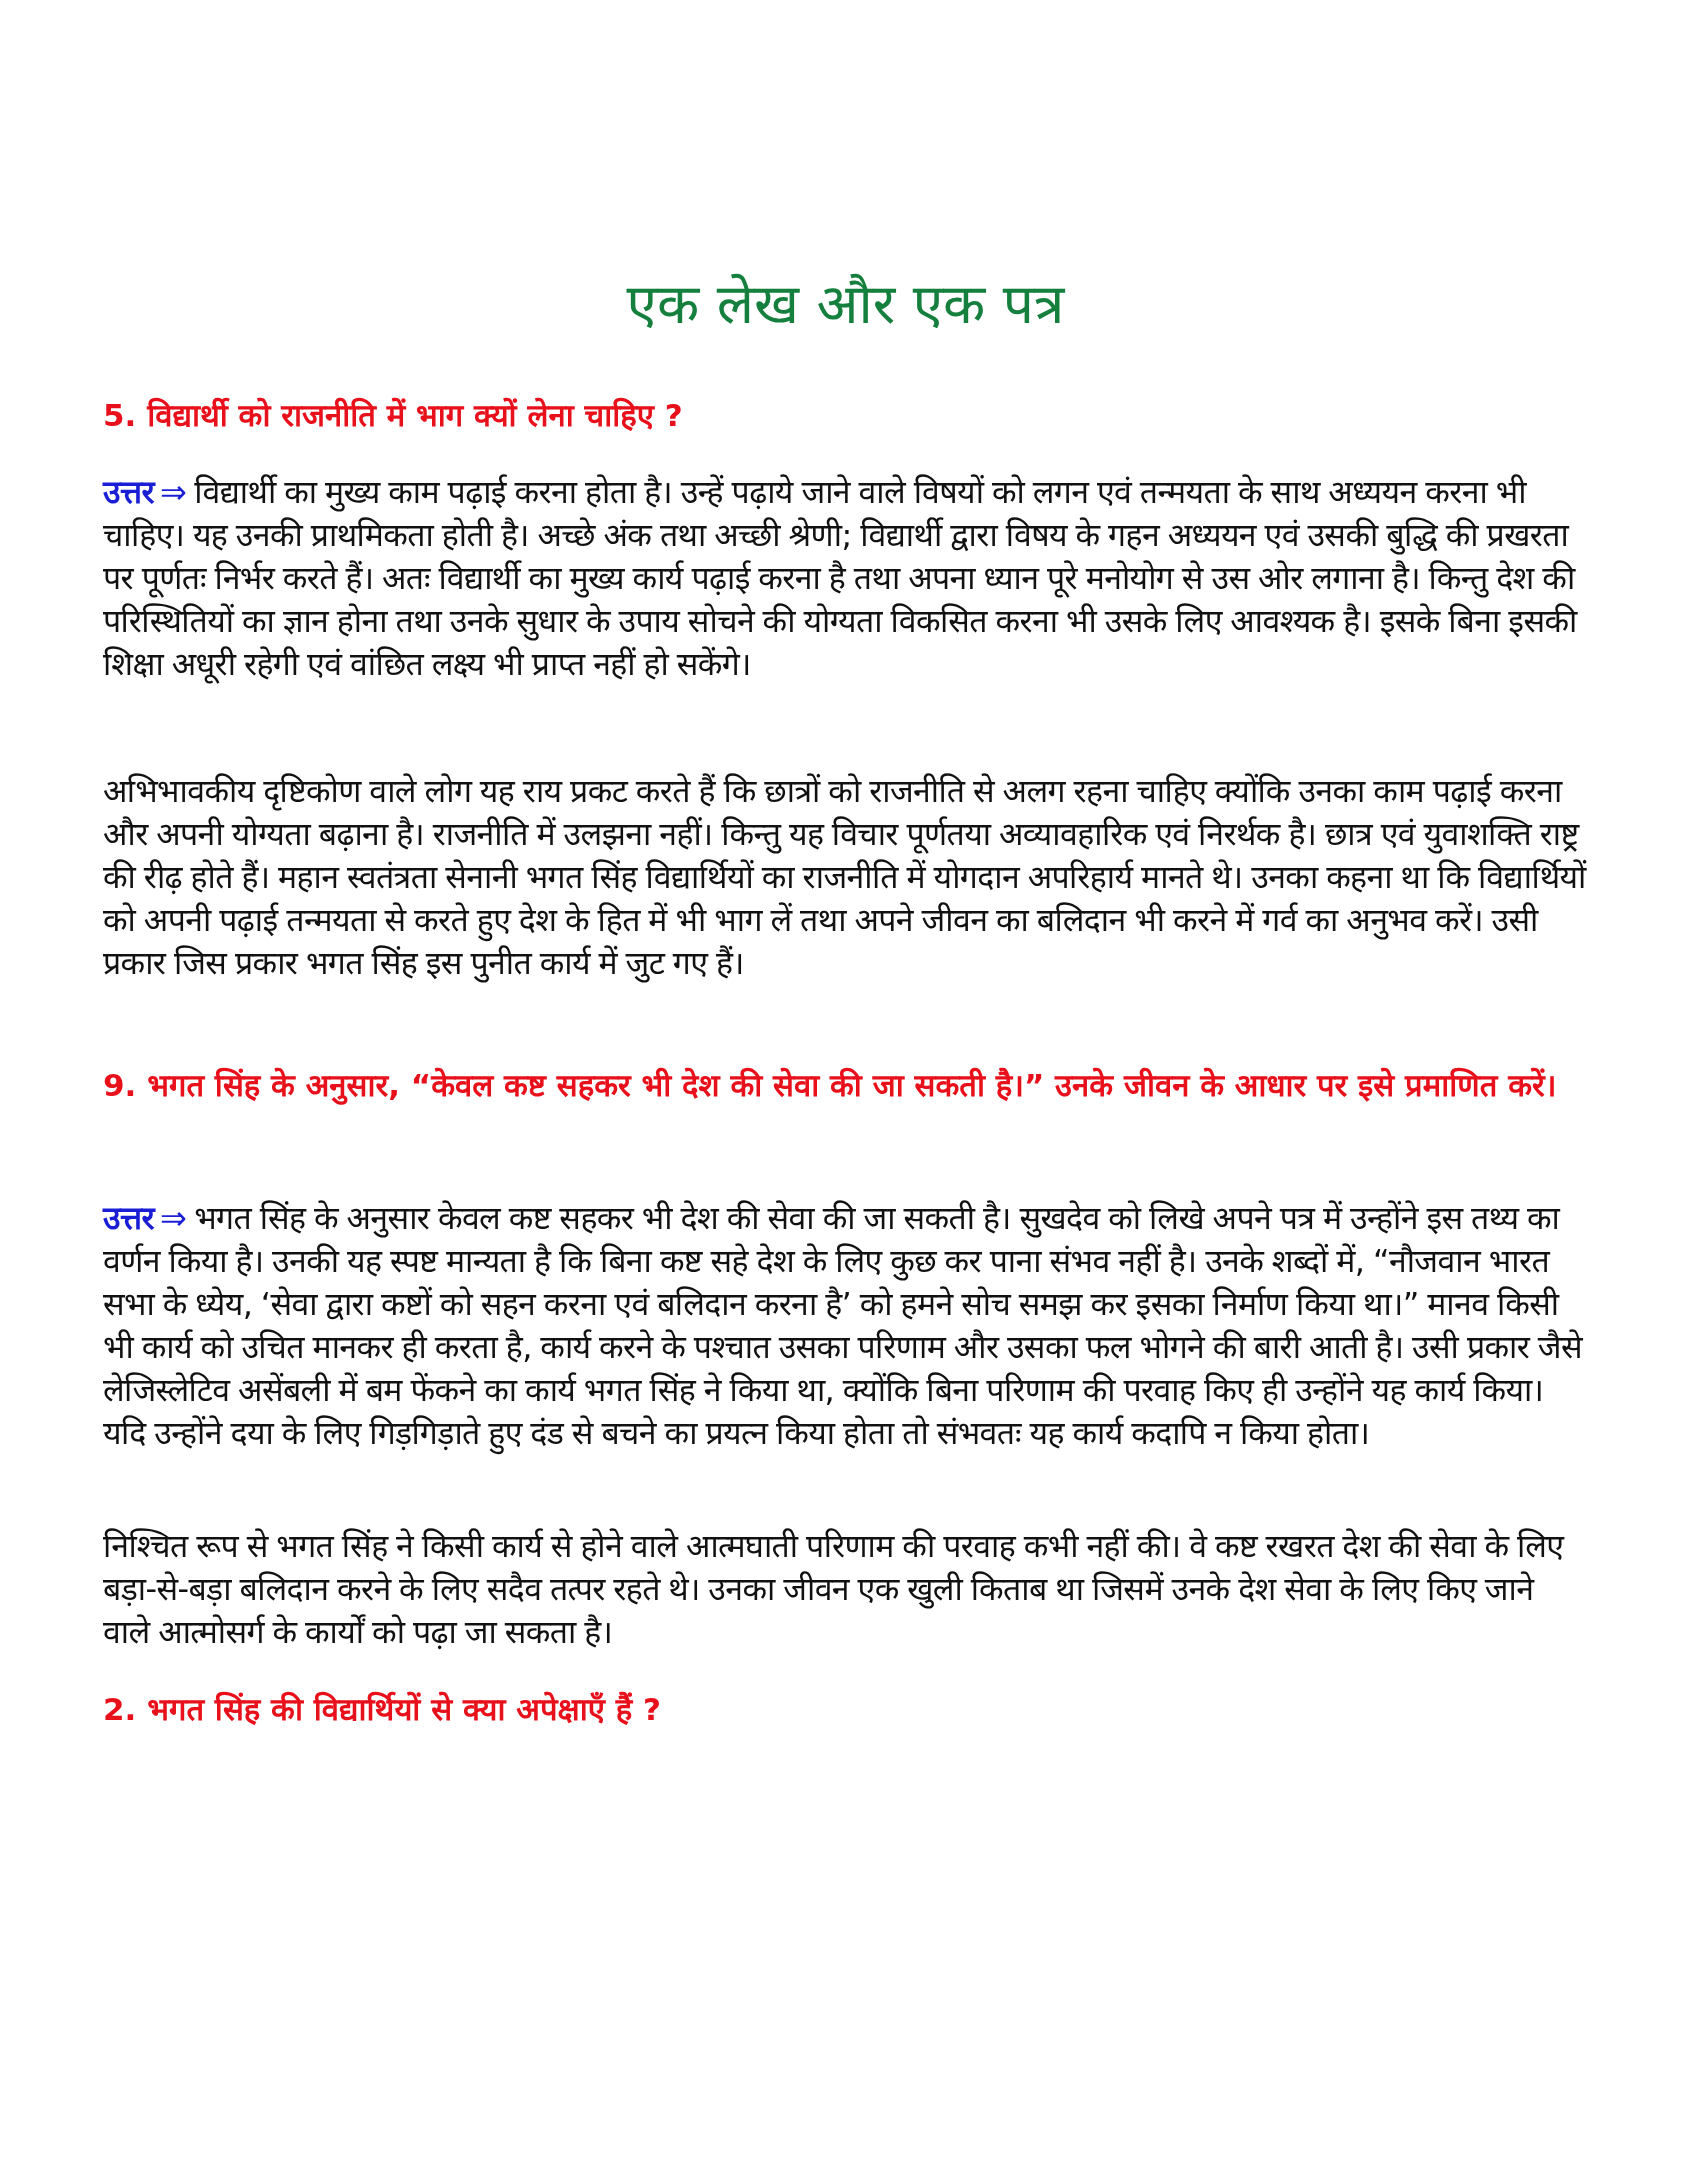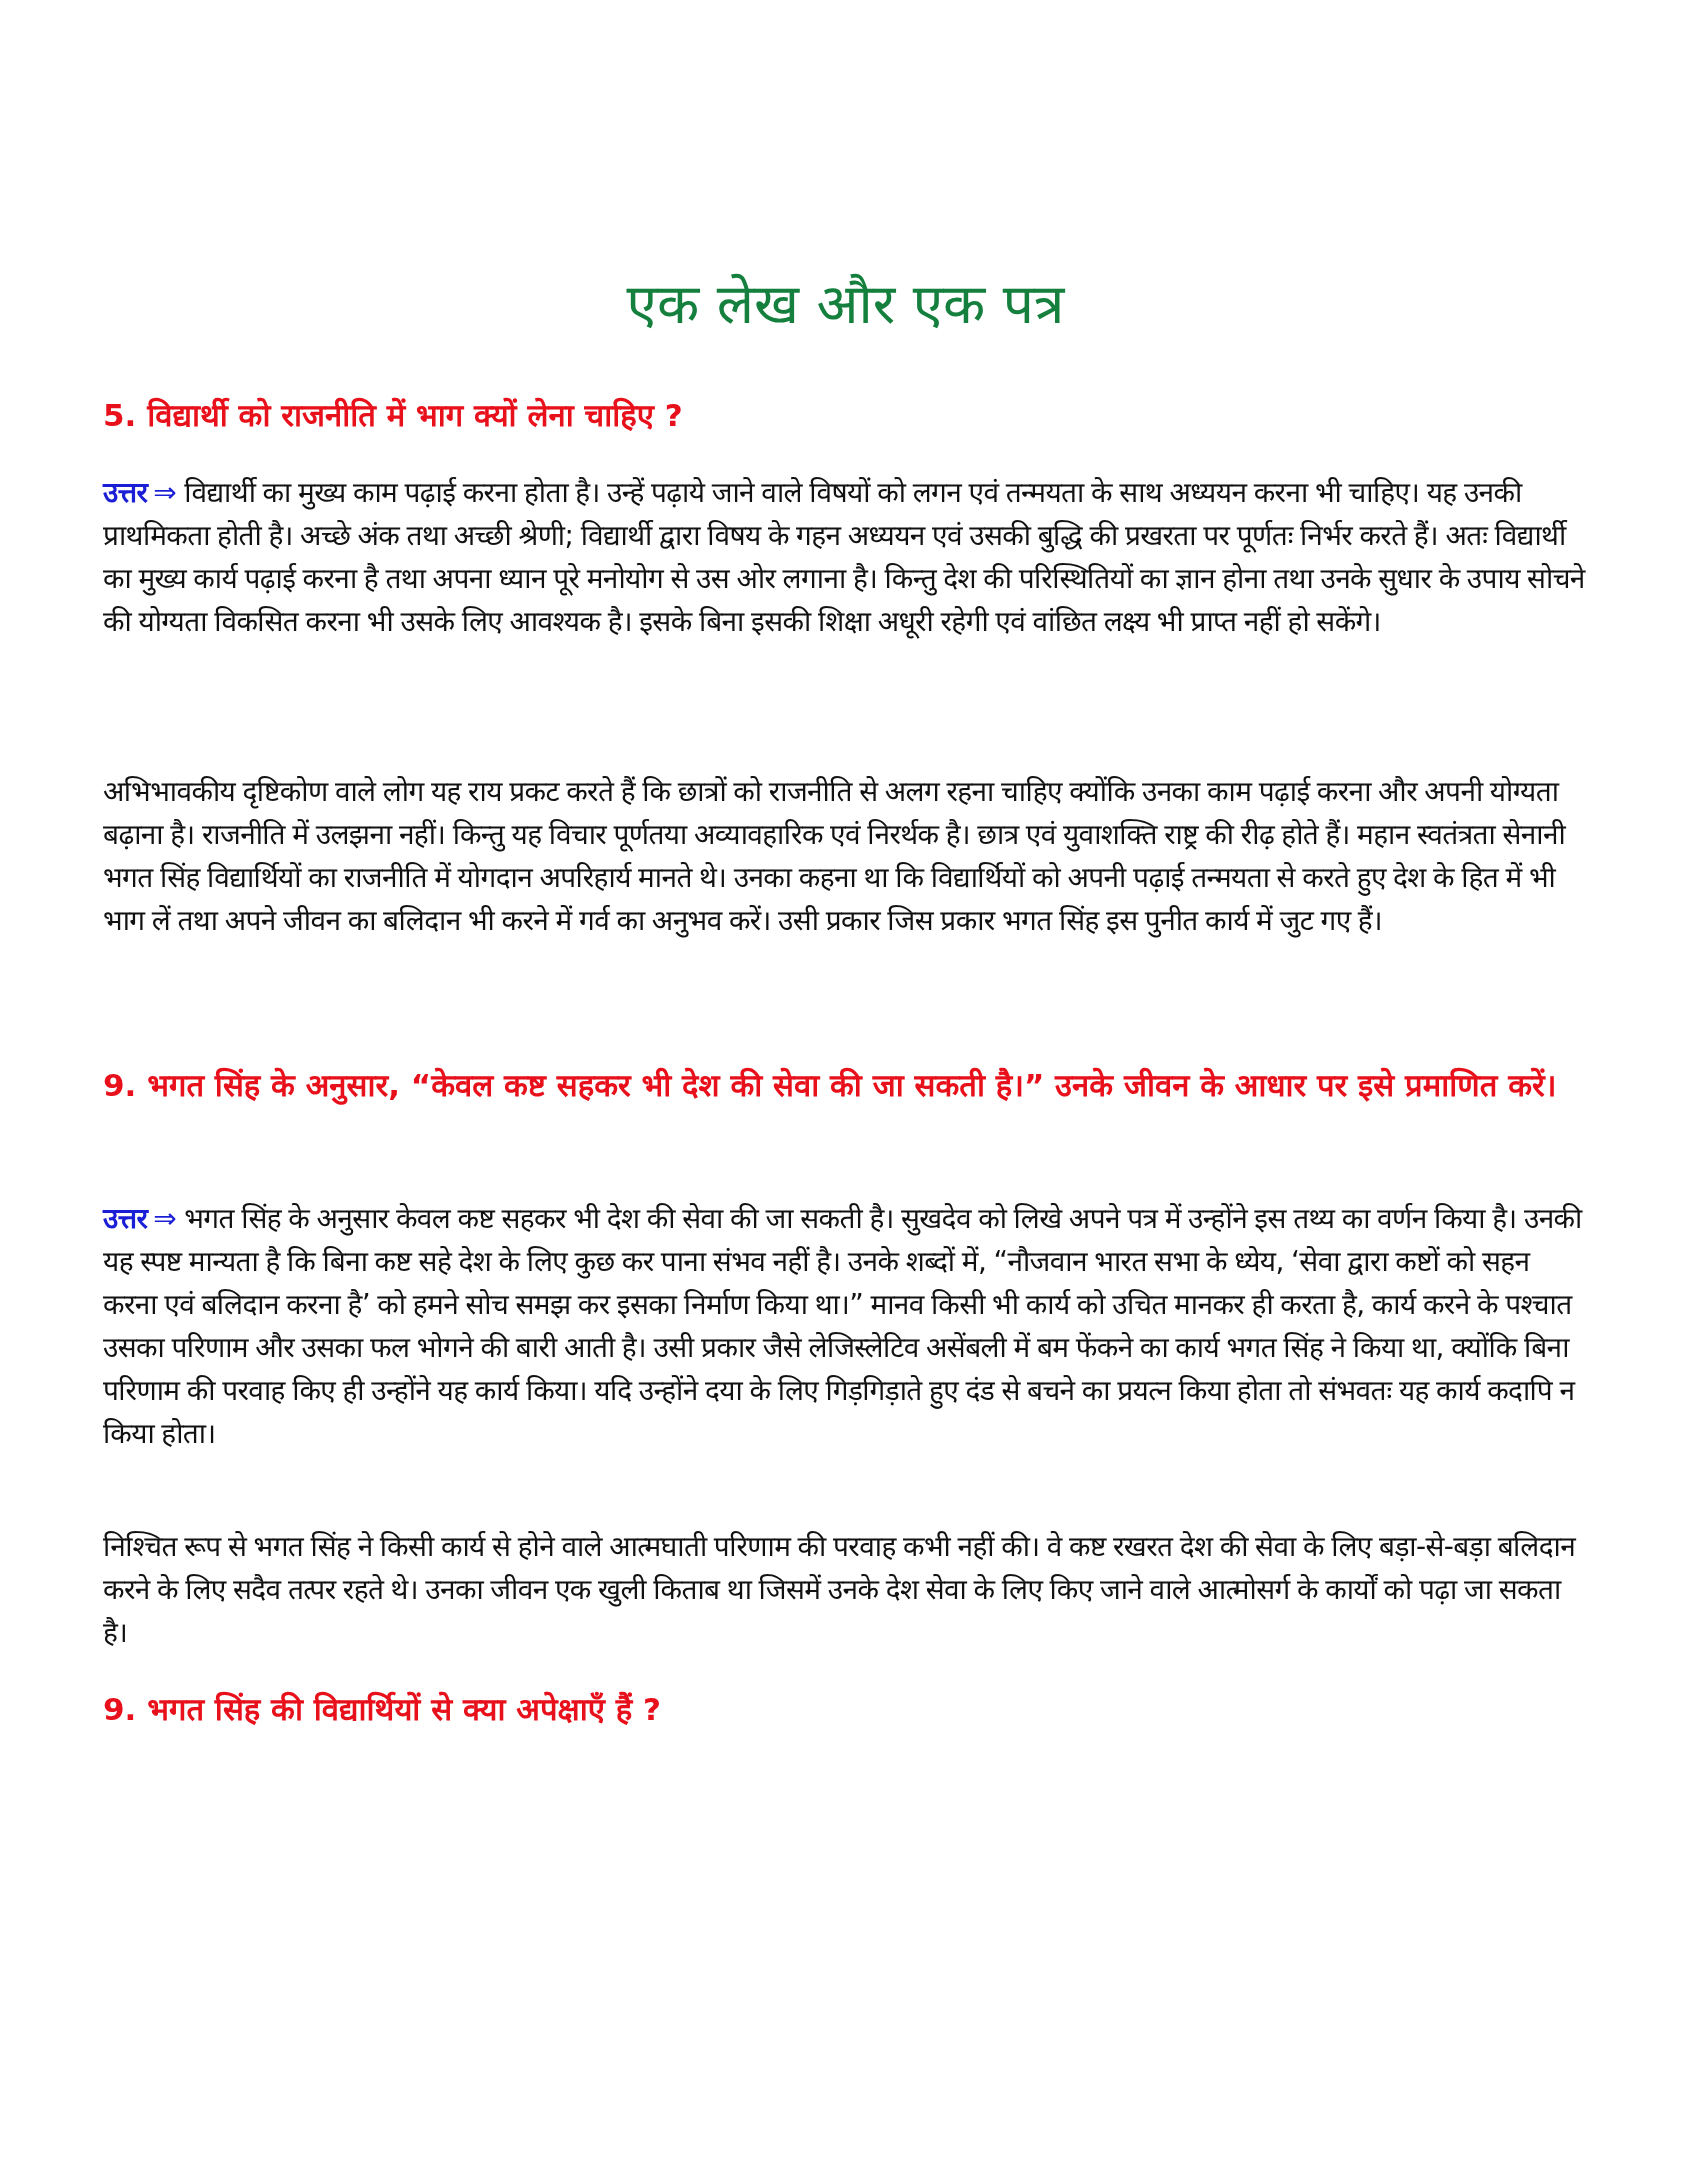--- a/index.html
+++ b/index.html
@@ -39,21 +39,21 @@
       width: 1485px;
     }
     .question {
       font-size: 31px;
       line-height: 43px;
       font-weight: bold;
       color: #e8111b;
       margin: 0;
     }
     .para {
-      font-size: 28px;
+      font-size: 32px;
       line-height: 43px;
       color: #111111;
       margin: 0;
       letter-spacing: -0.6px;
       word-spacing: -1px;
     }
     .answer-label {
       color: #1a1fd6;
       font-weight: bold;
     }
@@ -91,17 +91,17 @@
     <p class="para">
       <span class="answer-label">उत्तर</span><span class="arrow">⇒</span><span>भगत सिंह के अनुसार केवल कष्ट सहकर भी देश की सेवा की जा सकती है। सुखदेव को लिखे अपने पत्र में उन्होंने इस तथ्य का वर्णन किया है। उनकी यह स्पष्ट मान्यता है कि बिना कष्ट सहे देश के लिए कुछ कर पाना संभव नहीं है। उनके शब्दों में, “नौजवान भारत सभा के ध्येय, ‘सेवा द्वारा कष्टों को सहन करना एवं बलिदान करना है’ को हमने सोच समझ कर इसका निर्माण किया था।” मानव किसी भी कार्य को उचित मानकर ही करता है, कार्य करने के पश्चात उसका परिणाम और उसका फल भोगने की बारी आती है। उसी प्रकार जैसे लेजिस्लेटिव असेंबली में बम फेंकने का कार्य भगत सिंह ने किया था, क्योंकि बिना परिणाम की परवाह किए ही उन्होंने यह कार्य किया। यदि उन्होंने दया के लिए गिड़गिड़ाते हुए दंड से बचने का प्रयत्न किया होता तो संभवतः यह कार्य कदापि न किया होता।</span>
     </p>
   </div>
 
   <div class="block" style="top: 1525px;">
     <p class="para">निश्चित रूप से भगत सिंह ने किसी कार्य से होने वाले आत्मघाती परिणाम की परवाह कभी नहीं की। वे कष्ट रखरत देश की सेवा के लिए बड़ा-से-बड़ा बलिदान करने के लिए सदैव तत्पर रहते थे। उनका जीवन एक खुली किताब था जिसमें उनके देश सेवा के लिए किए जाने वाले आत्मोसर्ग के कार्यों को पढ़ा जा सकता है।</p>
   </div>
 
   <div class="block" style="top: 1688px;">
-    <p class="question">9. भगत सिंह की विद्यार्थियों से क्या अपेक्षाएँ हैं ?</p>
+    <p class="question">2. भगत सिंह की विद्यार्थियों से क्या अपेक्षाएँ हैं ?</p>
   </div>
 
 </div>
 
 
 </body></html>

